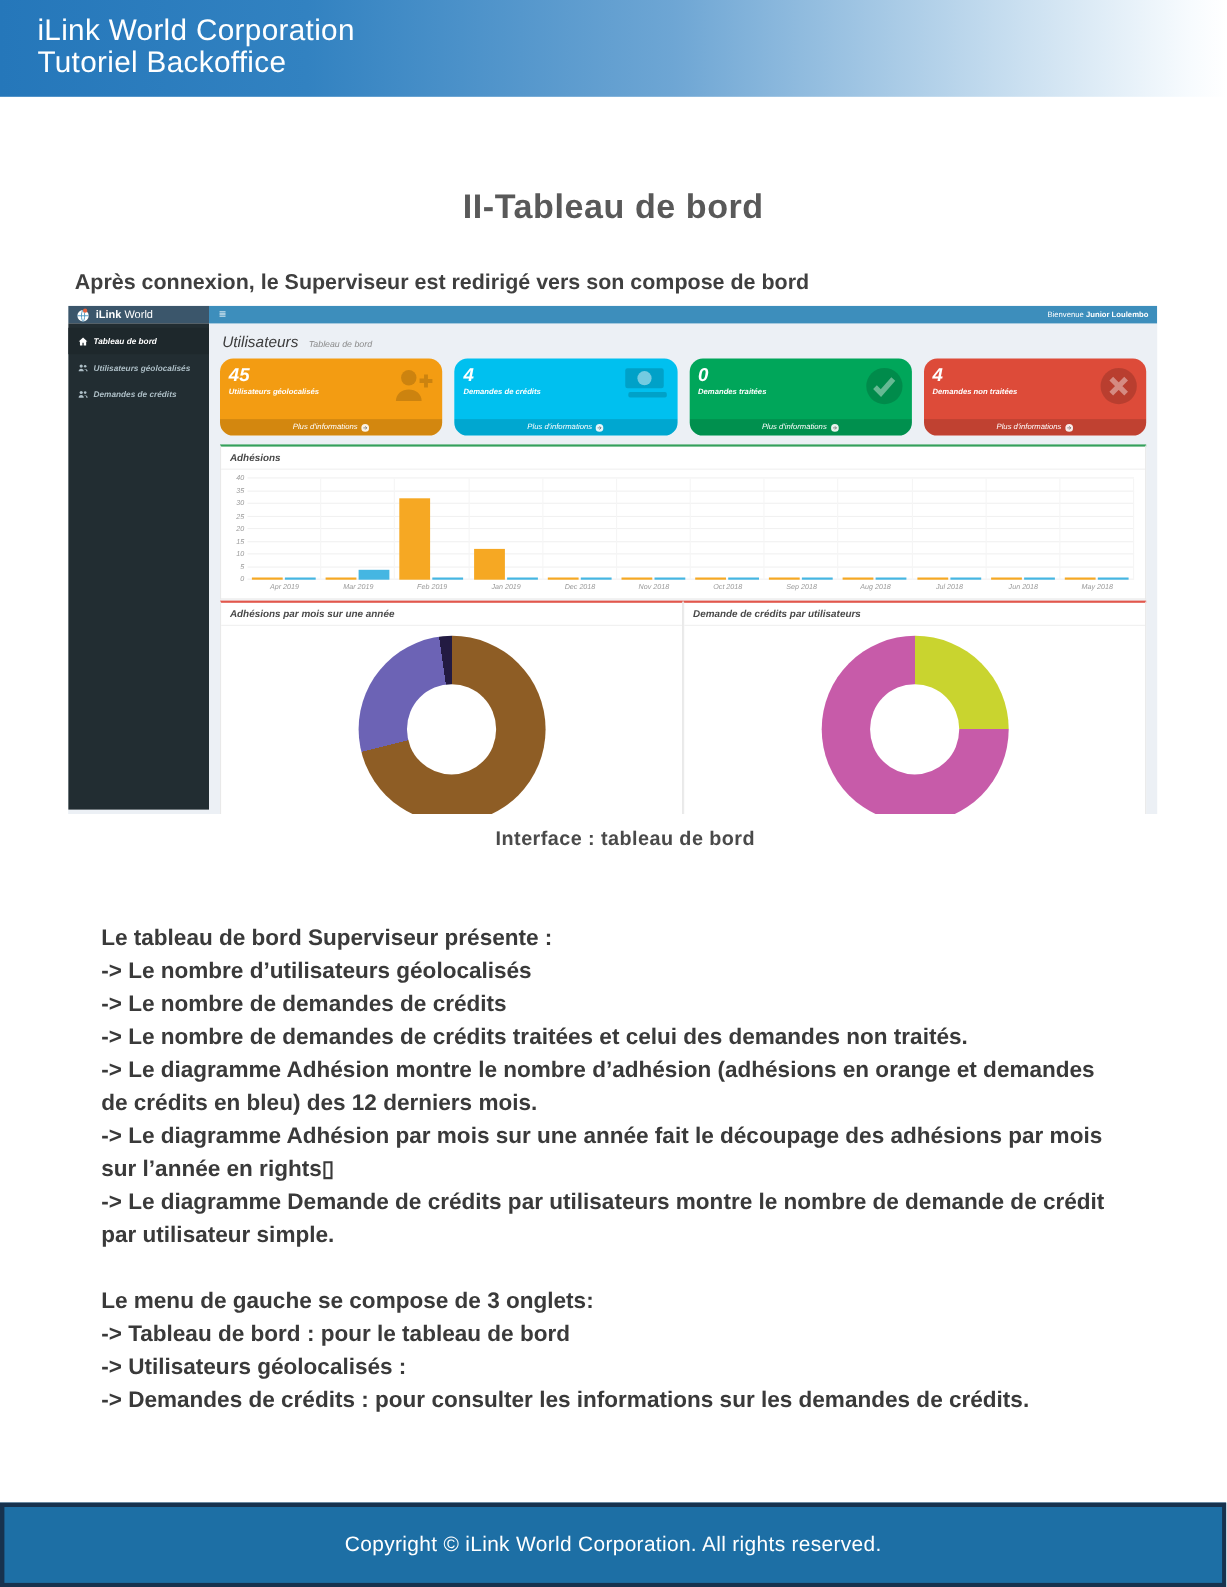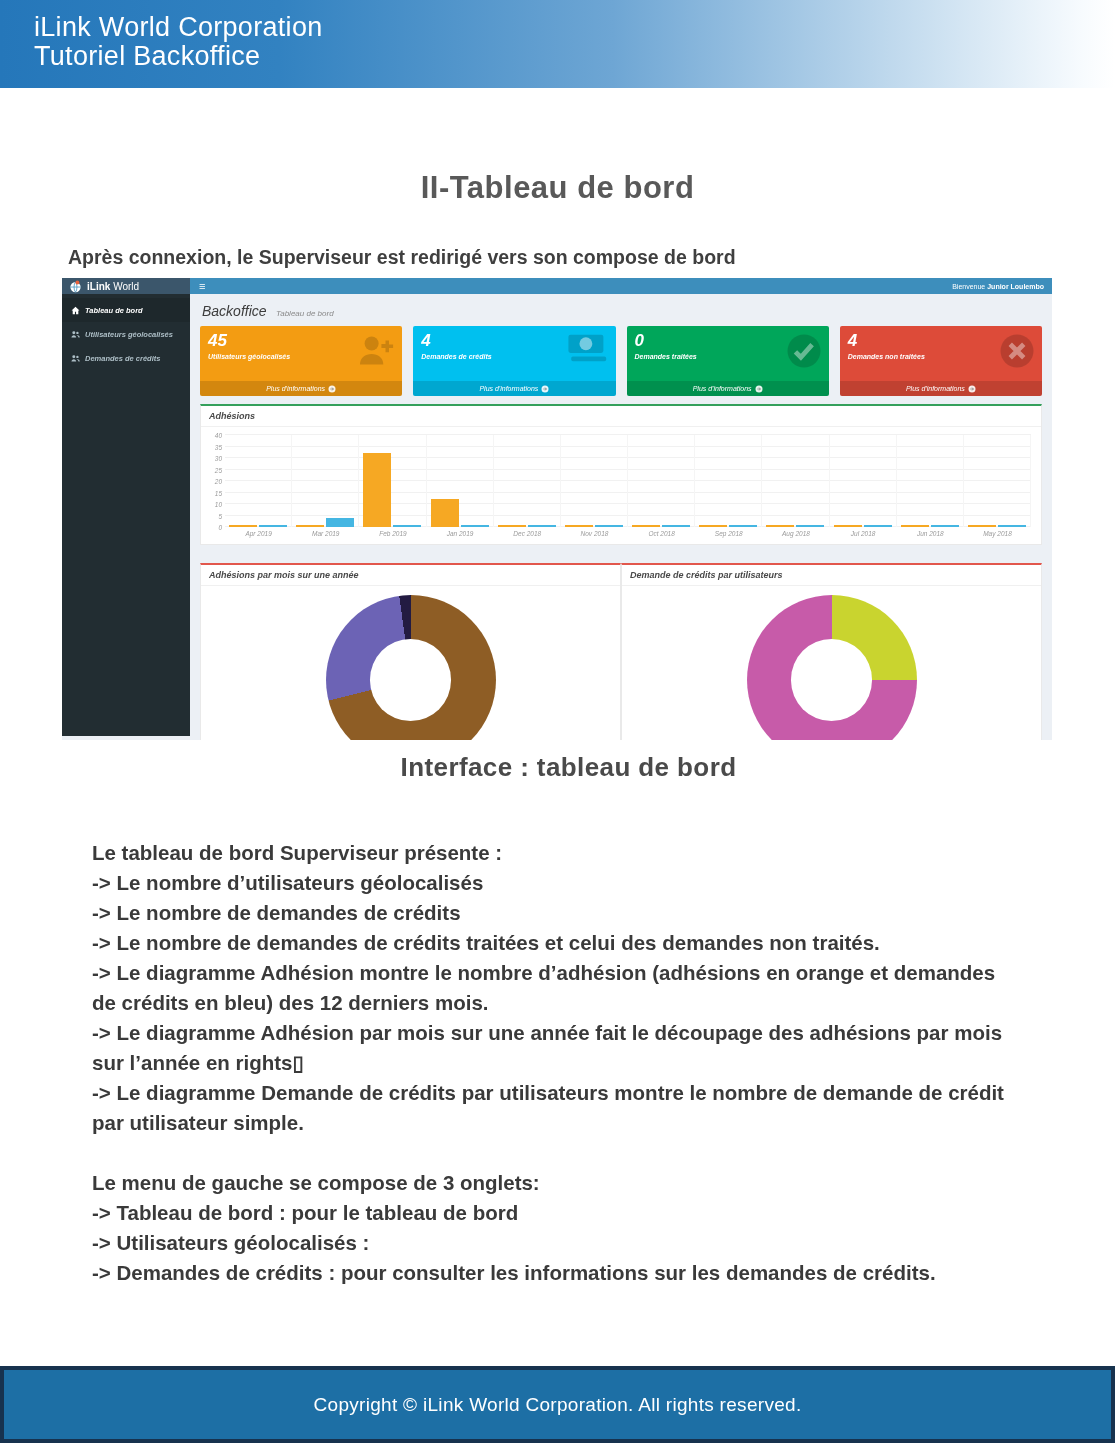--- a/index.html
+++ b/index.html
@@ -34,21 +34,21 @@
     font-size:7.5px;font-weight:bold;color:#aebfc7;}
   .sb-item.active{background:#1e282c;color:#fff;}
   .sb-item svg{flex:none;}
   .db-main{flex:1;padding:0 10px;box-sizing:border-box;min-width:0;}
   .db-heading{margin:8px 0 0 2px;}
   .h-main{font-size:14px;color:#3c3c3c;}
   .h-sub{font-size:8px;color:#8a8a8a;margin-left:5px;}
 
   
   .stat-row{display:flex;gap:11px;margin-top:6px;}
-  .stat-box{flex:1;height:70px;position:relative;color:#fff;border-radius:2px;overflow:hidden;}
+  .stat-box{flex:1;height:70px;position:relative;color:#fff;border-radius:12px;overflow:hidden;}
   .stat-value{font-size:17px;font-weight:bold;padding:5px 0 0 8px;}
   .stat-label{font-size:7px;font-weight:bold;padding:2px 0 0 8px;}
   .stat-icon{position:absolute;top:7px;right:7px;}
   .stat-footer{position:absolute;left:0;bottom:0;width:100%;height:15px;background:rgba(0,0,0,.13);
     display:flex;align-items:center;justify-content:center;gap:3px;font-size:7px;color:#fff;cursor:pointer;}
 
   
   .chart-panel{margin-top:8px;background:#fff;border:1px solid #e9e9e9;border-top:2px solid #35a05c;}
   .panel-title{font-size:9px;font-weight:bold;color:#484848;padding:5px 8px;border-bottom:1px solid #f0f0f0;}
   .chart-area{padding:8px 10px 0 6px;}
@@ -58,29 +58,29 @@
   .plot{position:relative;flex:1;height:92px;}
   .gridline{position:absolute;left:0;width:100%;height:1px;background:#f1f1f1;}
   .groups{position:absolute;left:0;top:0;width:100%;height:100%;display:flex;}
   .bar-group{flex:1;display:flex;align-items:flex-end;justify-content:center;border-right:1px solid #f5f5f5;}
   .bars{display:flex;align-items:flex-end;gap:2px;}
   .bar{width:28px;}
   .xl-row{display:flex;margin-left:18px;padding:3px 0 7px;}
   .xlabel{flex:1;text-align:center;font-size:6.5px;color:#9a9a9a;}
 
   
-  .donut-row{display:flex;margin-top:18px;}
+  .donut-row{display:flex;margin-top:1px;}
   .donut-panel{flex:1;background:#fff;border:1px solid #e9e9e9;border-top:2px solid #e2574c;height:215px;min-width:0;}
   .donut-wrap{display:flex;justify-content:center;}
   .donut{position:relative;width:170px;height:170px;border-radius:50%;margin-top:9px;}
   .donut::after{content:"";position:absolute;inset:26%;background:#fff;border-radius:50%;}
 
   
   .caption{position:absolute;top:752px;left:0;width:100%;box-sizing:border-box;padding-left:22px;
-    text-align:center;font-size:26px;font-weight:bold;color:#4a4a4a;letter-spacing:.4px;}
+    text-align:center;font-size:18px;font-weight:bold;color:#4a4a4a;letter-spacing:.4px;}
   .body-text{position:absolute;top:838px;left:92px;width:950px;font-size:20.5px;font-weight:bold;
     color:#3a3a3a;line-height:30px;}
   .body-line{min-height:30px;}
   .page-footer{position:absolute;left:0;top:1366px;width:100%;height:77px;box-sizing:border-box;
     background:#1d6fa5;border:4px solid #17324e;display:flex;align-items:center;justify-content:center;
     color:#fff;font-size:19px;letter-spacing:.3px;}
 </style>
 </head>
 <body>
 
@@ -132,21 +132,21 @@
               <path d="M.8 13.5c0-2.7 2-4.3 4.2-4.3s4.2 1.6 4.2 4.3z"></path>
               <circle cx="11.4" cy="5.2" r="2.1"></circle>
               <path d="M10 9.6c1.9.3 3.3 1.8 3.3 3.9h2.2c0-2.5-1.8-4-3.7-4-.6 0-1.3.1-1.8.4z"></path>
             </svg>
           <span>Demandes de crédits</span>
         </div>
       </div>
 
       <div class="db-main">
         <div class="db-heading">
-          <span class="h-main">Backoffice</span>
+          <span class="h-main">Utilisateurs</span>
           <span class="h-sub">Tableau de bord</span>
         </div>
 
         <div class="stat-row">
           <div class="stat-box" style="background: rgb(243, 156, 18);">
             <div class="stat-value">45</div>
             <div class="stat-label">Utilisateurs géolocalisés</div>
             <svg class="stat-icon" width="38" height="34" viewBox="0 0 26 22" fill="rgba(0,0,0,.16)">
               <circle cx="10" cy="6.5" r="4.8"></circle>
                 <path d="M2 21c0-4.6 3.7-7.2 8-7.2s8 2.6 8 7.2z"></path>

